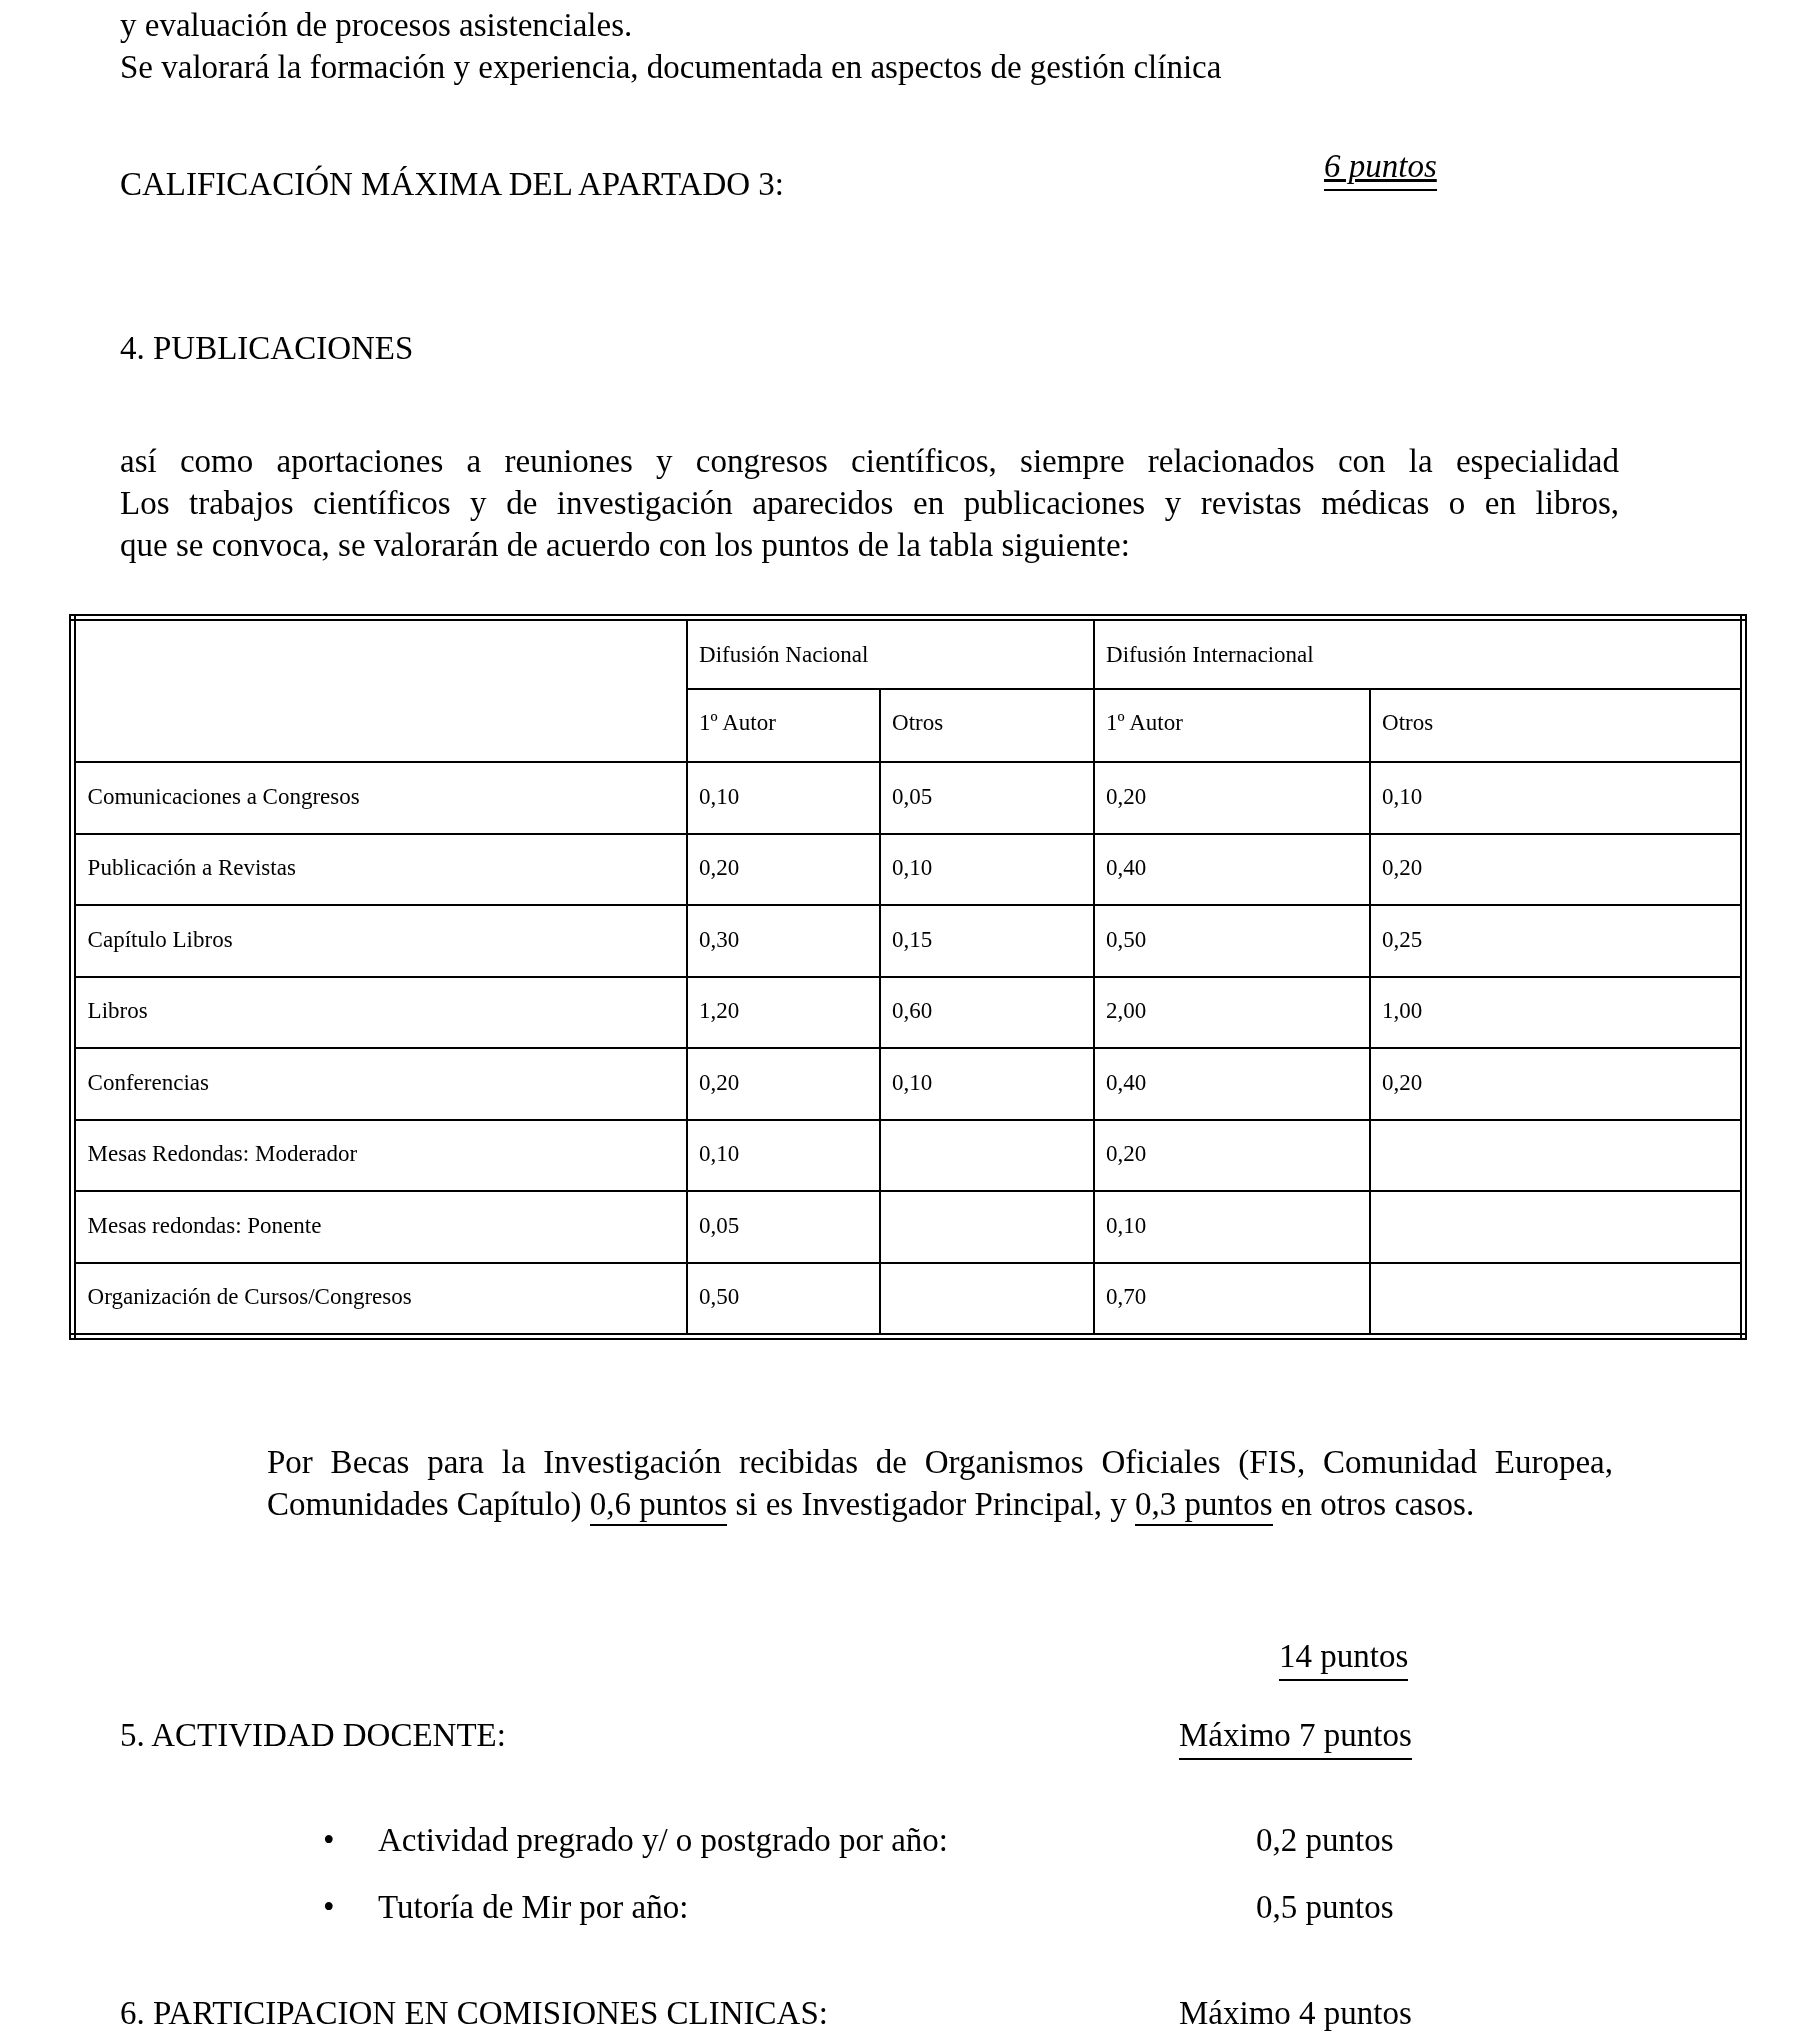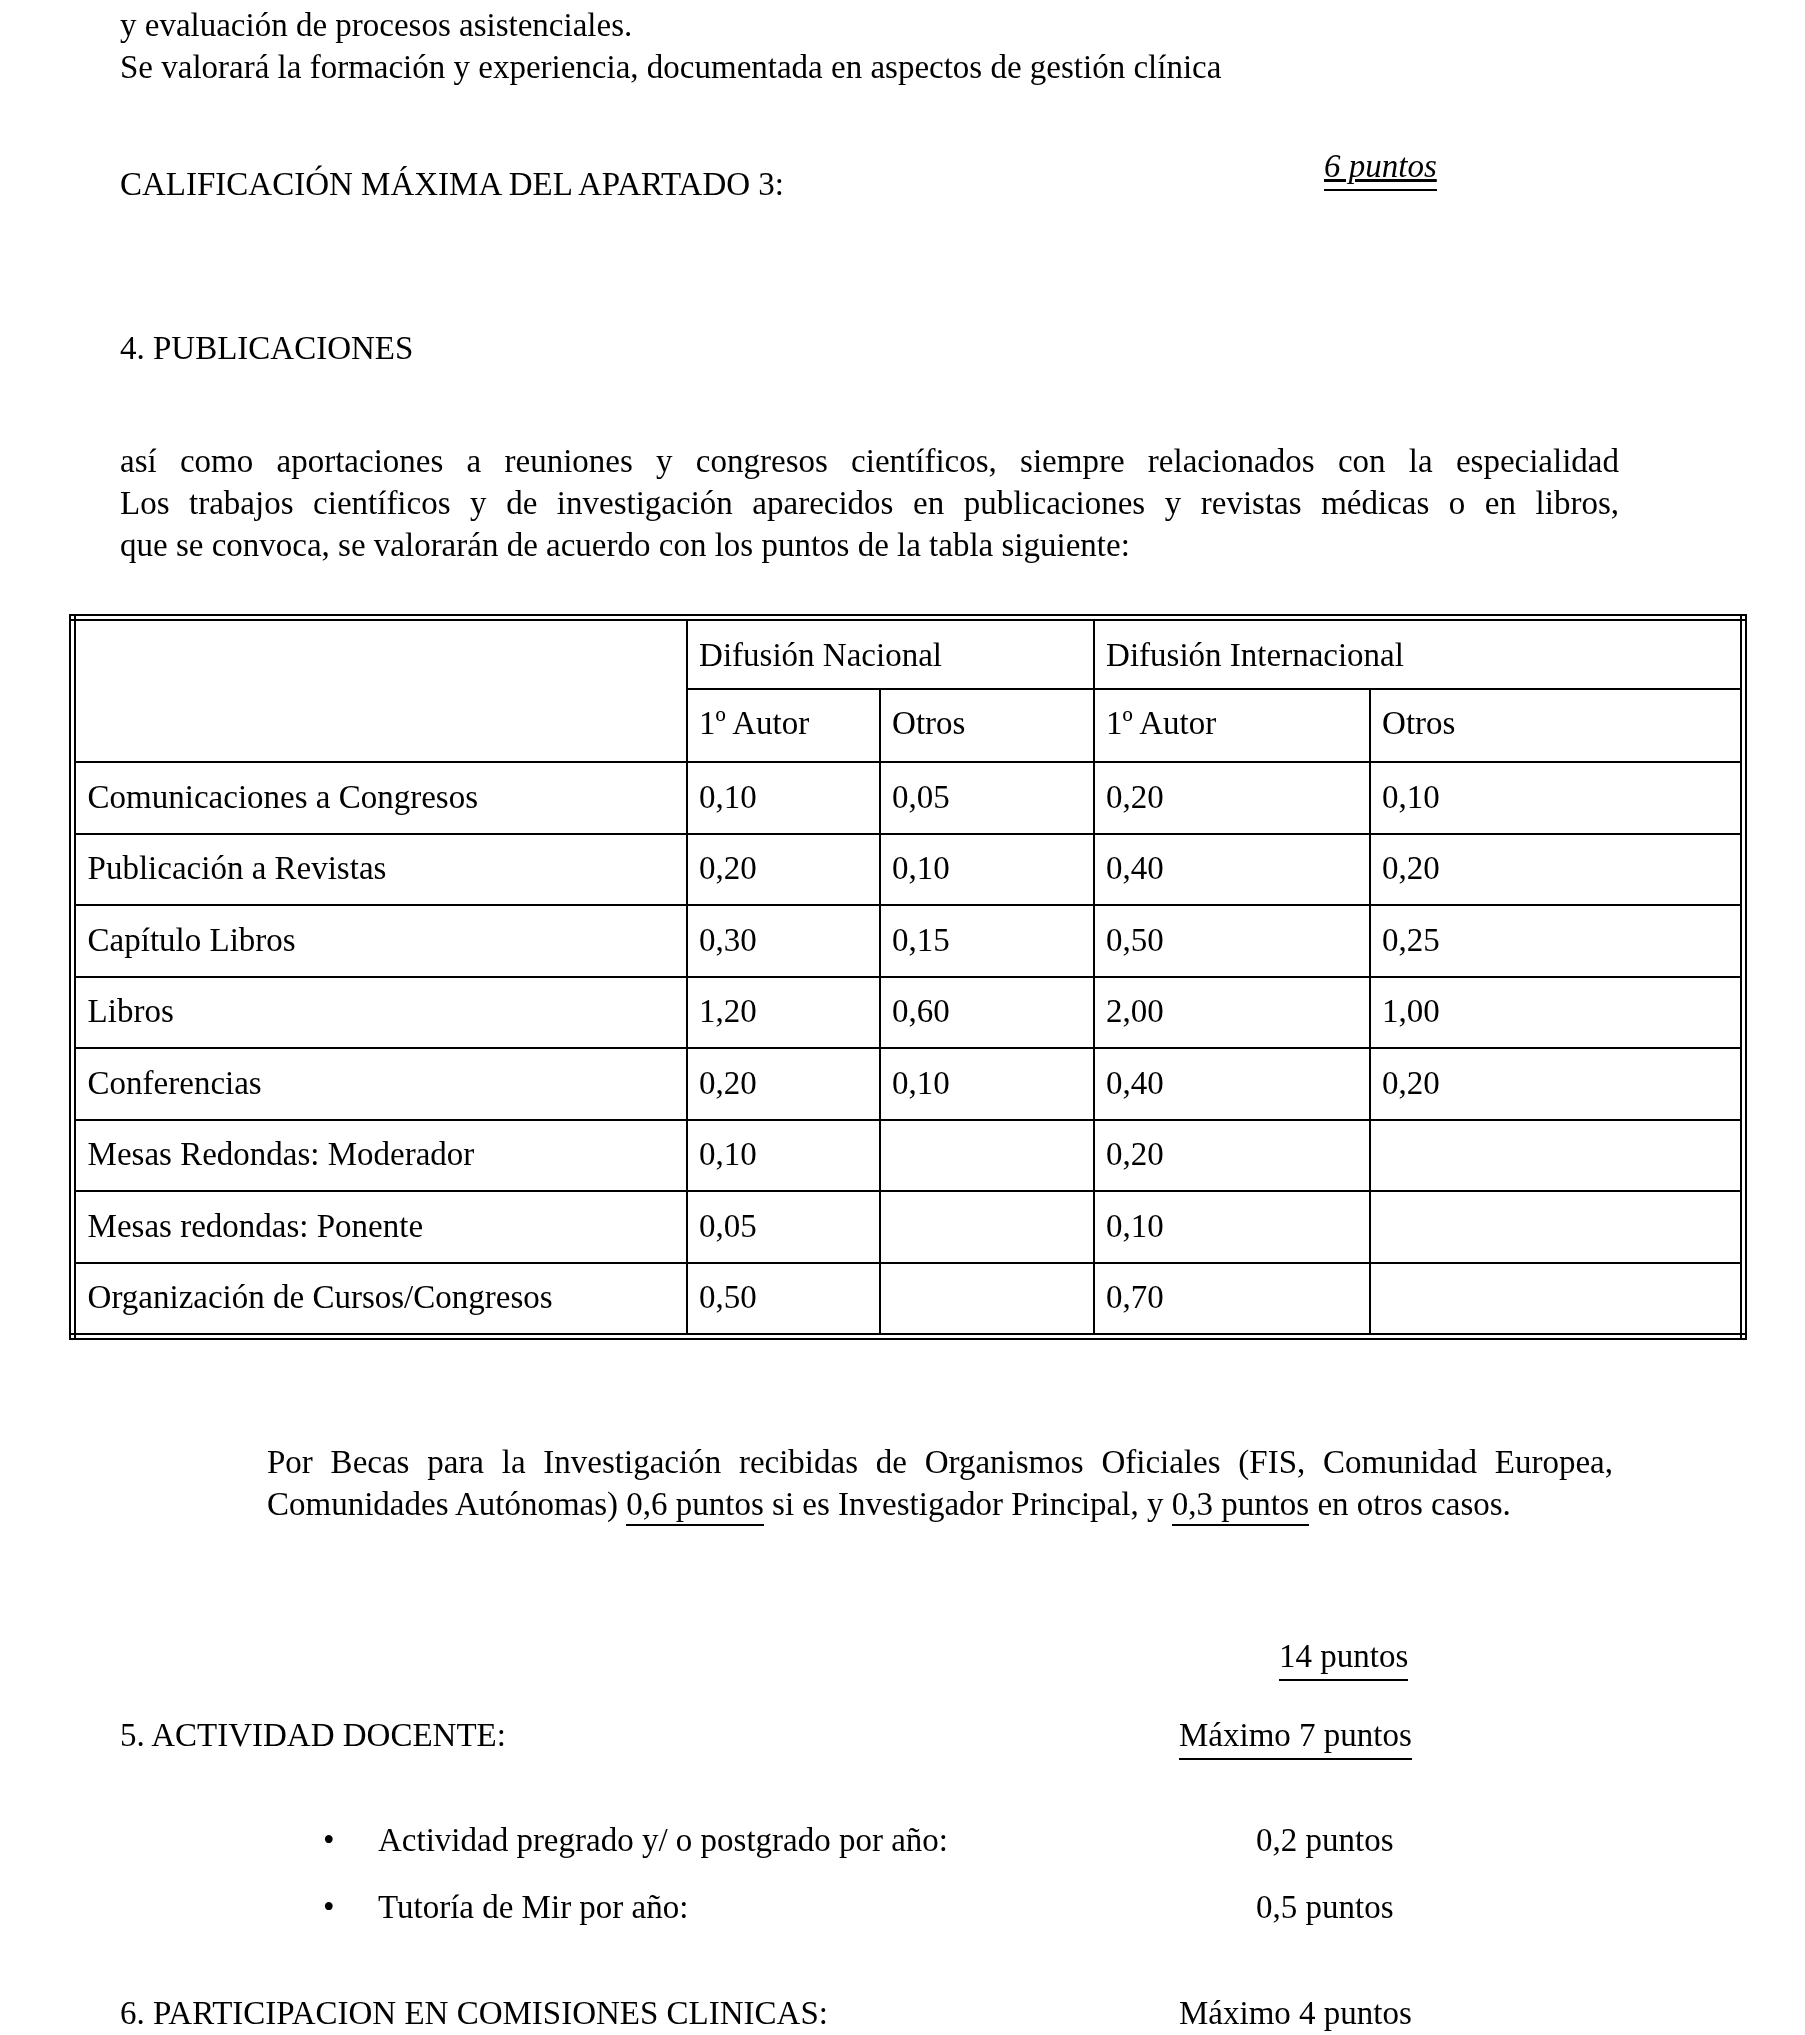--- a/index.html
+++ b/index.html
@@ -27,21 +27,21 @@
     border-collapse: collapse;
     border: 7.3px double #000;
     table-layout: fixed;
     width: 1672px;
     background: #fff;
   }
   table.score td {
     border: 2.9px solid #000;
     vertical-align: top;
     padding: 14.5px 7.3px 0 11.6px;
-    font-size: 33px;
+    font-size: 23px;
     line-height: 38px;
     overflow: hidden;
   }
   tr.hdr1 td { height: 52px; }
   tr.hdr2 td { height: 57px; }
   tr.datarow td { height: 55px; }
 </style>
 </head>
 <body>
 
@@ -140,21 +140,21 @@
         <td>0,70</td>
         <td></td>
       </tr>
     </tbody>
       </table>
   </div>
 
   <div class="abs" style="left:267px; top:1441px; width:1346px;">
     <div class="just">Por Becas para la Investigación recibidas de Organismos Oficiales (FIS, Comunidad Europea,</div>
     <div>
-      <span>Comunidades Autónomas) </span><span class="ul">0,6 puntos</span><span> si es Investigador Principal, y </span><span class="ul">0,3 puntos</span><span> en otros casos.</span>
+      <span>Comunidades Capítulo) </span><span class="ul">0,6 puntos</span><span> si es Investigador Principal, y </span><span class="ul">0,3 puntos</span><span> en otros casos.</span>
     </div>
   </div>
 
   <div class="abs ul" style="left:1279px; top:1601px;margin-top:34px;">14 puntos</div>
 
   <div class="abs" style="left:120px; top:1714px;">5. ACTIVIDAD DOCENTE:</div>
   <div class="abs ul" style="left:1179px; top:1714px;">Máximo 7 puntos</div>
 
   <div class="abs" style="left:323px; top:1819px;">•</div>
   <div class="abs" style="left:378px; top:1819px;">Actividad pregrado y/ o postgrado por año:</div>

